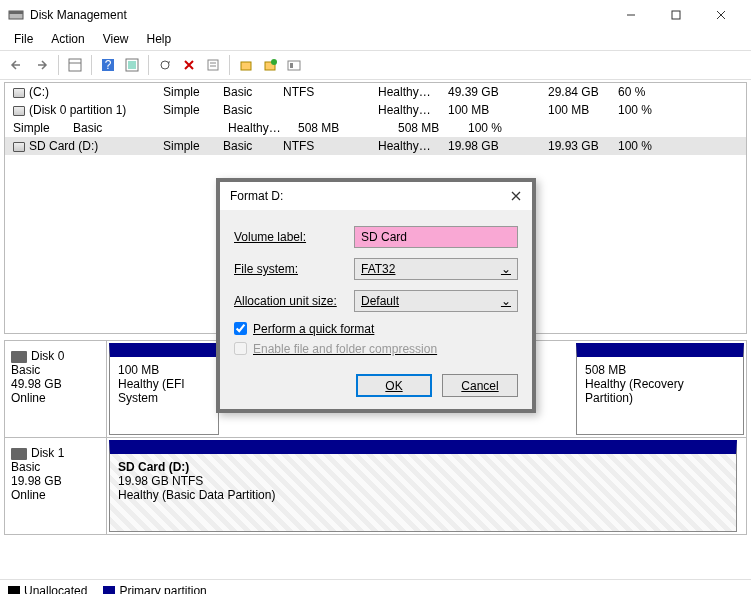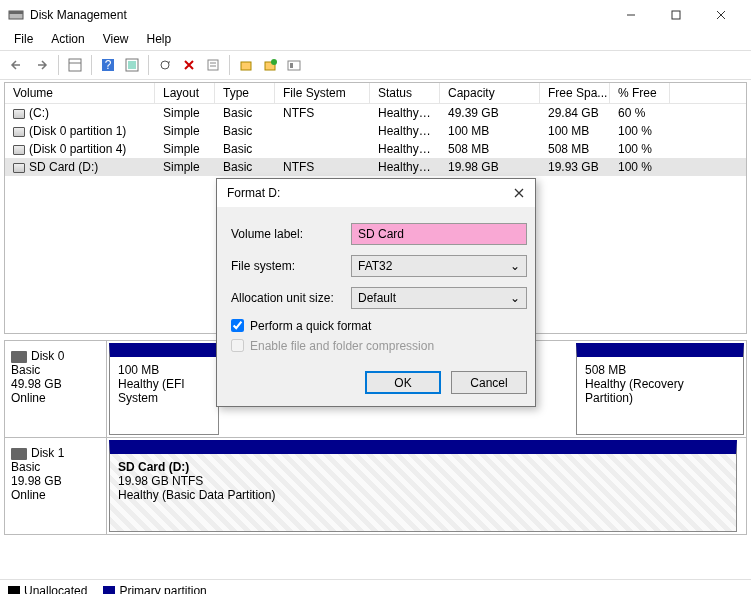--- a/index.html
+++ b/index.html
@@ -51,24 +51,24 @@
 
 .legend { padding: 4px 8px; display: flex; gap: 16px; align-items: center; border-top:1px solid #e0e0e0;margin-top:44px;}
 .legend .sw { width: 12px; height: 12px; display: inline-block; vertical-align: middle; margin-right: 4px; }
 
 
 .statusbar { height: 22px; border-top: 1px solid #e0e0e0; display:flex; }
 .statusbar .cell { border-right: 1px solid #e0e0e0; flex:1; }
 .statusbar .cell:last-child{flex:0 0 24px;}
 
 
-.dialog { position: absolute; left: 216px; top: 178px; width: 320px; background: #f0f0f0; border: 1px solid #737373; box-shadow: 3px 3px 8px rgba(0,0,0,.25); }
+.dialog { position: absolute; left: 216px; top: 178px; width: 320px; background: #f0f0f0; border: 4px solid #737373; box-shadow: 3px 3px 8px rgba(0,0,0,.25); }
 .dlg-title { height: 28px; display: flex; align-items: center; padding: 0 10px; background:#fff;}
 .dlg-title .t { flex: 1; }
-.dlg-body { padding: 16px 8px 12px 14px; }
+.dlg-body { padding: 16px 14px 12px 14px; text-decoration: underline; }
 .dlg-row { display: flex; align-items: center; margin-bottom: 10px; }
 .dlg-row .lab { width: 120px; }
 .dlg-row .fld { flex: 1; }
 .dlg-row input[type=text] { width: 100%; border: 1px solid #999; padding: 3px 6px; background:#f9a8d4; }
 .dlg-row .combo { width: 100%; border: 1px solid #999; padding: 3px 6px; background: #e8e8e8; display: flex; justify-content: space-between; align-items:center;}
 .chk { display: flex; gap: 6px; margin-top: 6px; }
 .chk input { width: 13px; height: 13px; }
 .chk.disabled { color: #999; }
 .dlg-btns { display: flex; justify-content: flex-end; gap: 10px; margin-top: 18px; }
 .dlg-btns button { width: 76px; height: 23px; border: 1px solid #888; background: #e8e8e8; }
@@ -176,30 +176,20 @@
     </div>
   <div class="tb-btn">
       <svg width="14" height="14">
         <rect x="1" y="3" width="12" height="9" fill="none" stroke="#888"></rect>
         <rect x="3" y="5" width="3" height="5" fill="#888"></rect>
       </svg>
     </div>
 </div>
 
 <div class="volumes">
-  <div class="vol-head">
-    <div class="col c0">Volume</div>
-    <div class="col c1">Layout</div>
-    <div class="col c2">Type</div>
-    <div class="col c3">File System</div>
-    <div class="col c4">Status</div>
-    <div class="col c5">Capacity</div>
-    <div class="col c6">Free Spa...</div>
-    <div class="col c7">% Free</div>
-  </div>
   <div id="vol-rows">
       <div class="vol-row">
         <div class="col c0"><span class="vol-icon"></span>(C:)</div>
         <div class="col c1">Simple</div>
         <div class="col c2">Basic</div>
         <div class="col c3">NTFS</div>
         <div class="col c4">Healthy (B...</div>
         <div class="col c5">49.39 GB</div>
         <div class="col c6">29.84 GB</div>
         <div class="col c7">60 %</div>
@@ -208,21 +198,20 @@
         <div class="col c0"><span class="vol-icon"></span>(Disk 0 partition 1)</div>
         <div class="col c1">Simple</div>
         <div class="col c2">Basic</div>
         <div class="col c3"></div>
         <div class="col c4">Healthy (E...</div>
         <div class="col c5">100 MB</div>
         <div class="col c6">100 MB</div>
         <div class="col c7">100 %</div>
       </div>
       <div class="vol-row">
-        <div class="col c0"><span class="vol-icon"></span>(Disk 0 partition 4)</div>
         <div class="col c1">Simple</div>
         <div class="col c2">Basic</div>
         <div class="col c3"></div>
         <div class="col c4">Healthy (R...</div>
         <div class="col c5">508 MB</div>
         <div class="col c6">508 MB</div>
         <div class="col c7">100 %</div>
       </div>
       <div class="vol-row selected">
         <div class="col c0"><span class="vol-icon"></span>SD Card (D:)</div>

